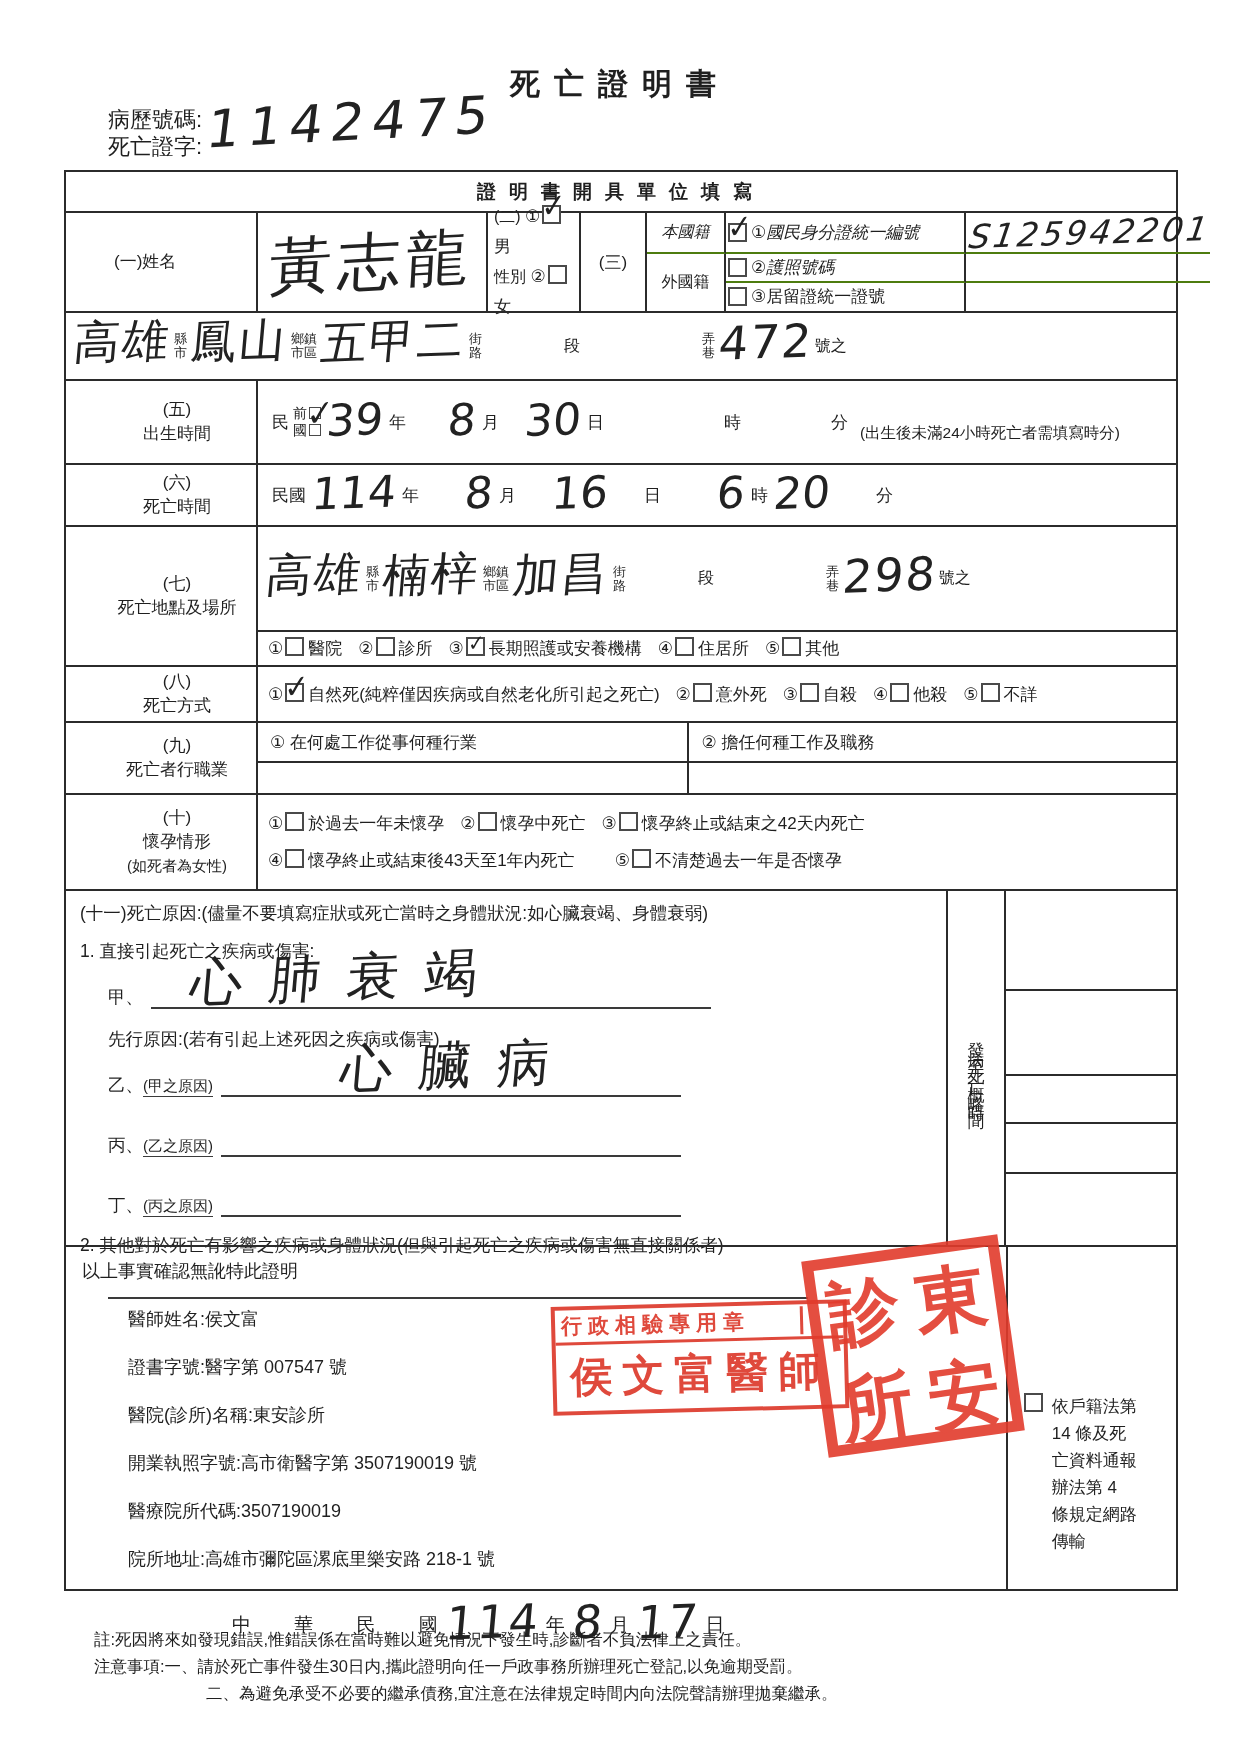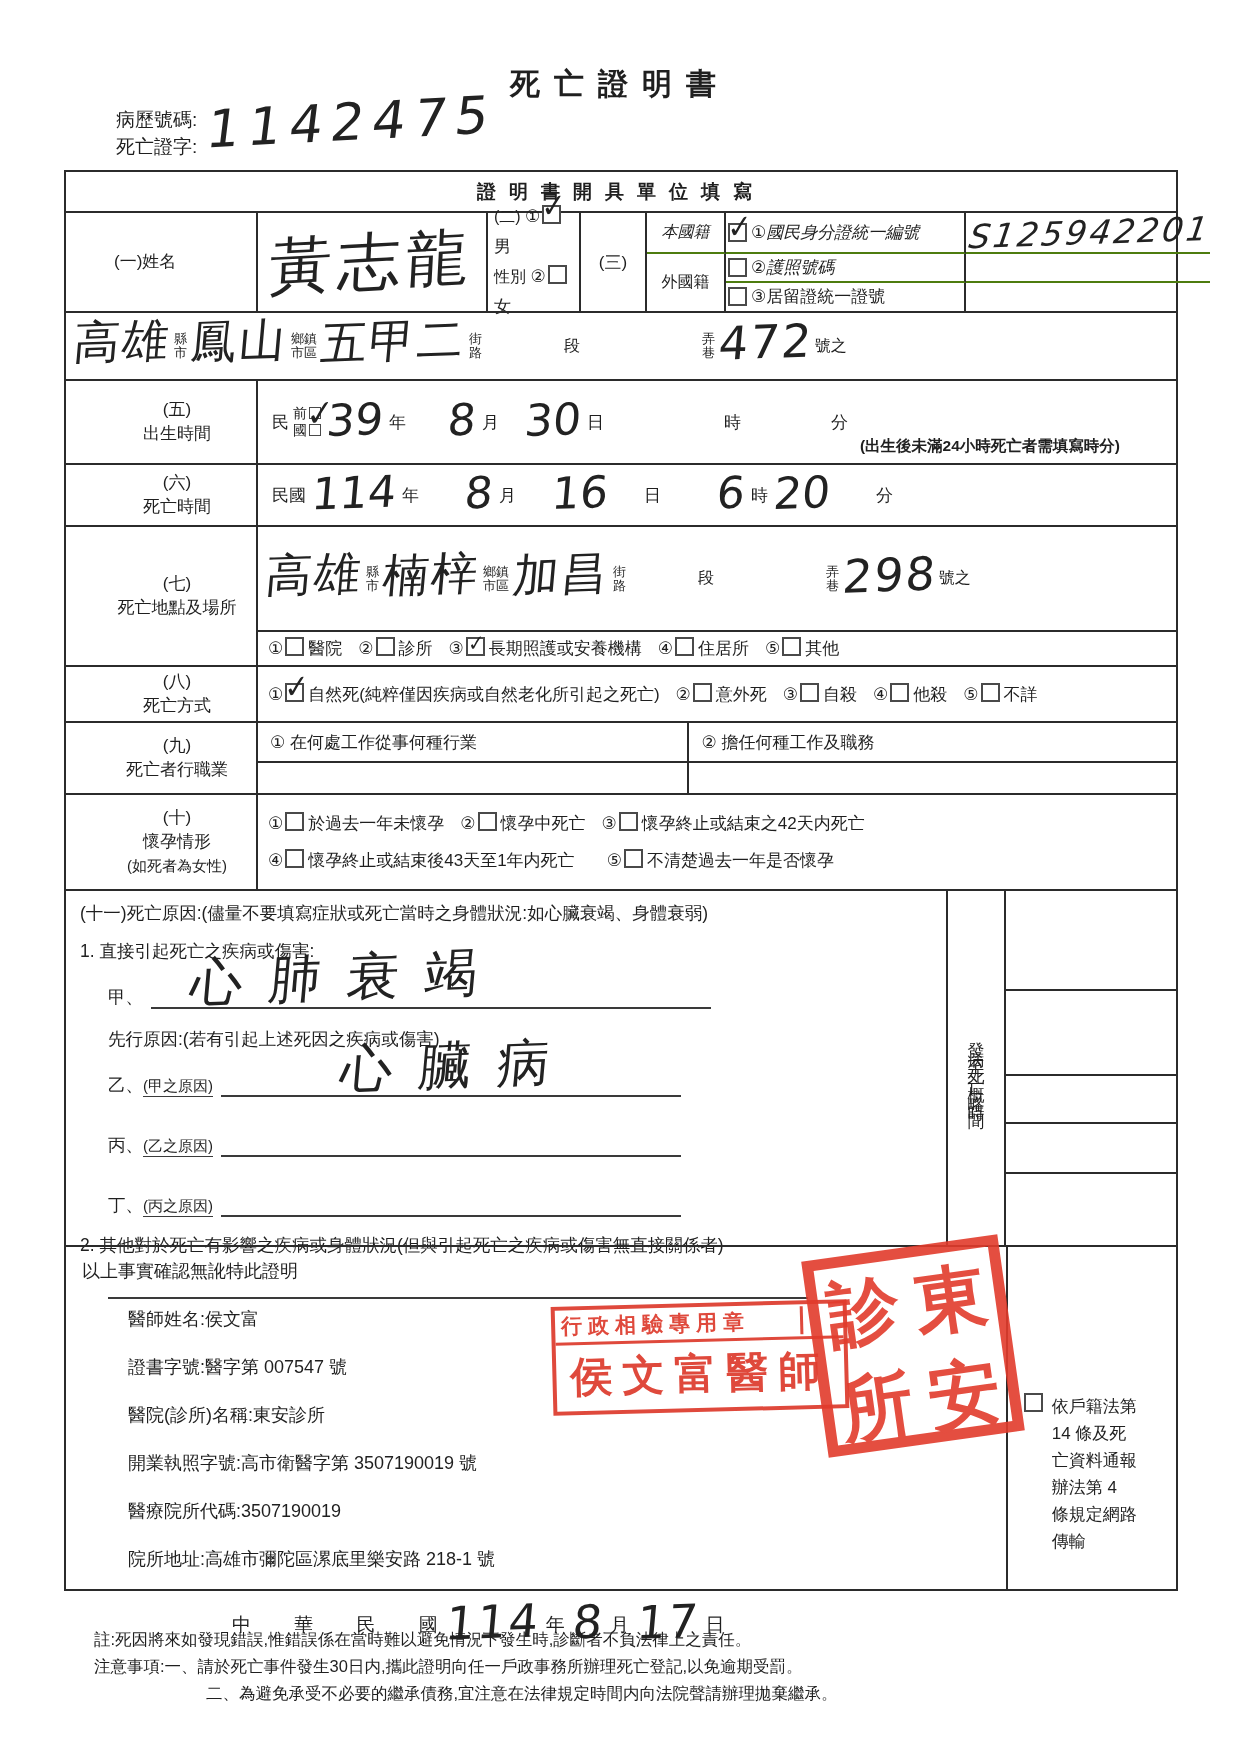--- a/index.html
+++ b/index.html
@@ -1,20 +1,20 @@
 <!DOCTYPE html>
 <html><head>
 <meta charset="utf-8">
 <style>
   html,body{margin:0;padding:0;background:#e9e9e9;}
   .page{position:relative;width:1240px;height:1754px;background:#ffffff;
         font-family:"Liberation Sans","DejaVu Sans",sans-serif;color:#1f1f1f;overflow:hidden;}
   .title{position:absolute;top:64px;left:0;width:100%;text-align:center;
          font-size:30px;font-weight:bold;letter-spacing:14px;}
-  .top-labels{position:absolute;left:116px;top:106px;font-size:19px;line-height:27px;}
+  .top-labels{position:absolute;left:108px;top:106px;font-size:22px;line-height:27px;}
   .hw{font-family:"DejaVu Sans",sans-serif;color:#222;display:inline-block;
       transform:skewX(-7deg) rotate(-2deg);font-weight:normal;}
   .hw-certno{position:absolute;left:208px;top:92px;font-size:52px;letter-spacing:8px;transform:skewX(-10deg) rotate(-3deg);}
 
   
   .tbl{position:absolute;left:64px;top:170px;width:1114px;border:2.5px solid #2b2b2b;box-sizing:border-box;background:#fff;}
   .row{display:flex;border-top:2px solid #2b2b2b;position:relative;box-sizing:border-box;align-items:stretch;}
   .row.first{border-top:none;}
   .thead{text-align:center;font-size:19px;font-weight:600;letter-spacing:13px;padding:7px 0 6px 0;}
   .lbl{width:160px;flex:0 0 160px;border-right:2px solid #2b2b2b;box-sizing:border-box;
@@ -50,21 +50,21 @@
   .hw-addr{font-size:46px;letter-spacing:2px;margin:-8px 2px 0 2px;}
   .hint{font-size:16px;}
   .sp{display:inline-block;}
 
   
   .trow{display:flex;align-items:center;padding-left:14px;font-size:17px;}
   .hw-num{font-size:44px;margin:-6px 6px 0 6px;}
   .era-stack{display:inline-flex;flex-direction:column;font-size:14px;line-height:17px;margin-left:4px;}
   .era-stack .cb{width:10px;height:10px;border-width:1.5px;margin:0 0 0 2px;vertical-align:-1px;}
   .era-stack .cb.checked::after{font-size:34px;top:-20px;left:-4px;}
-  .birth-note{position:absolute;right:56px;bottom:6px;font-size:15.5px;font-weight:bold;}
+  .birth-note{position:absolute;right:56px;bottom:19px;font-size:15.5px;}
 
   
   .optline{display:flex;align-items:center;padding:5px 0 5px 10px;font-size:17px;}
   .subline{border-top:2px solid #2b2b2b;}
 
   
   .occ{display:grid;grid-template-columns:47% 1fr;grid-template-rows:38px 1fr;}
   .occ > div{box-sizing:border-box;padding:8px 0 0 12px;font-size:17px;}
   .occ .gr{border-right:2px solid #2b2b2b;}
 
@@ -331,21 +331,21 @@
           <span>懷孕情形</span>
           <span style="font-size:15px;">(如死者為女性)</span>
       </div>
       <div class="cell preg">
         <div class="pline">
           <span class="opt"><span class="num">①</span><span class="cb"></span><span class="optlabel">於過去一年未懷孕</span></span>
           <span class="opt"><span class="num">②</span><span class="cb"></span><span class="optlabel">懷孕中死亡</span></span>
           <span class="opt"><span class="num">③</span><span class="cb"></span><span class="optlabel">懷孕終止或結束之42天内死亡</span></span>
         </div>
         <div class="pline">
-          <span class="opt" style="margin-right:32px;"><span class="num">④</span><span class="cb"></span><span class="optlabel">懷孕終止或結束後43天至1年内死亡</span></span>
+          <span class="opt" style="margin-right:40px;"><span class="num">④</span><span class="cb"></span><span class="optlabel">懷孕終止或結束後43天至1年内死亡</span></span>
           <span class="opt"><span class="num">⑤</span><span class="cb"></span><span class="optlabel">不清楚過去一年是否懷孕</span></span>
         </div>
       </div>
     </div>
 
     <div class="row cause" style="height:356px;">
       <div class="cause-main">
         <div class="cause-head">(十一)死亡原因:(儘量不要填寫症狀或死亡當時之身體狀況:如心臟衰竭、身體衰弱)</div>
         <div class="cause-item">1. 直接引起死亡之疾病或傷害:</div>
         <div class="cline">

